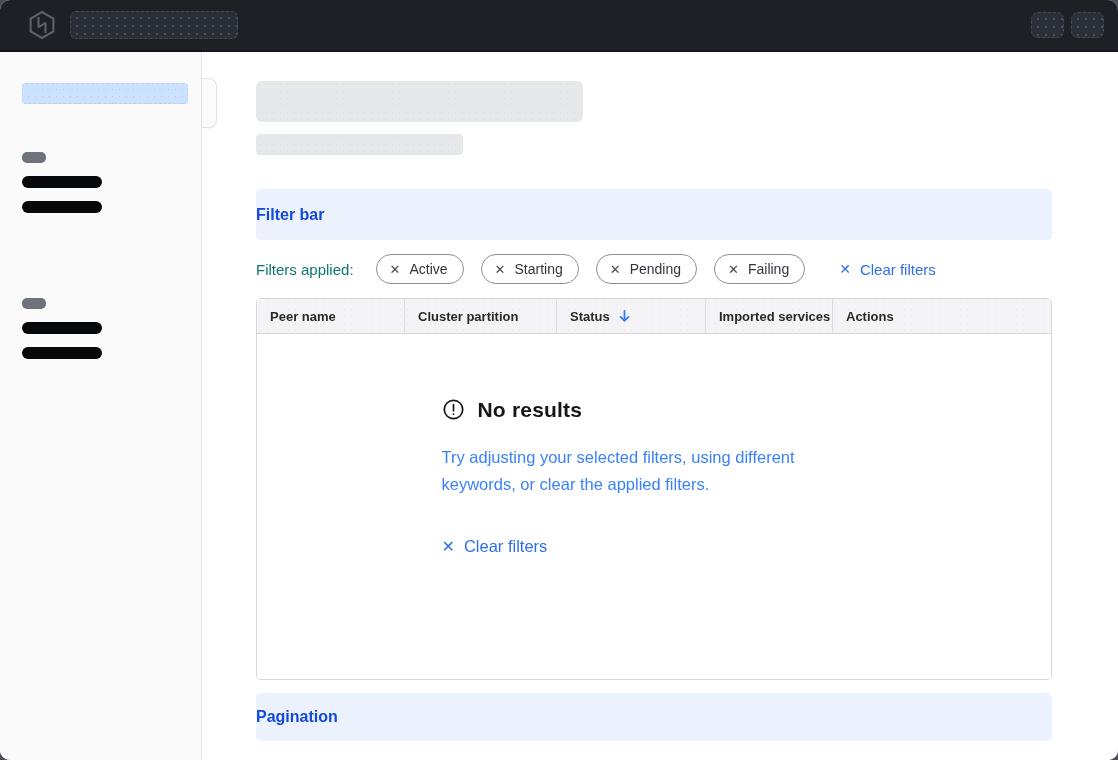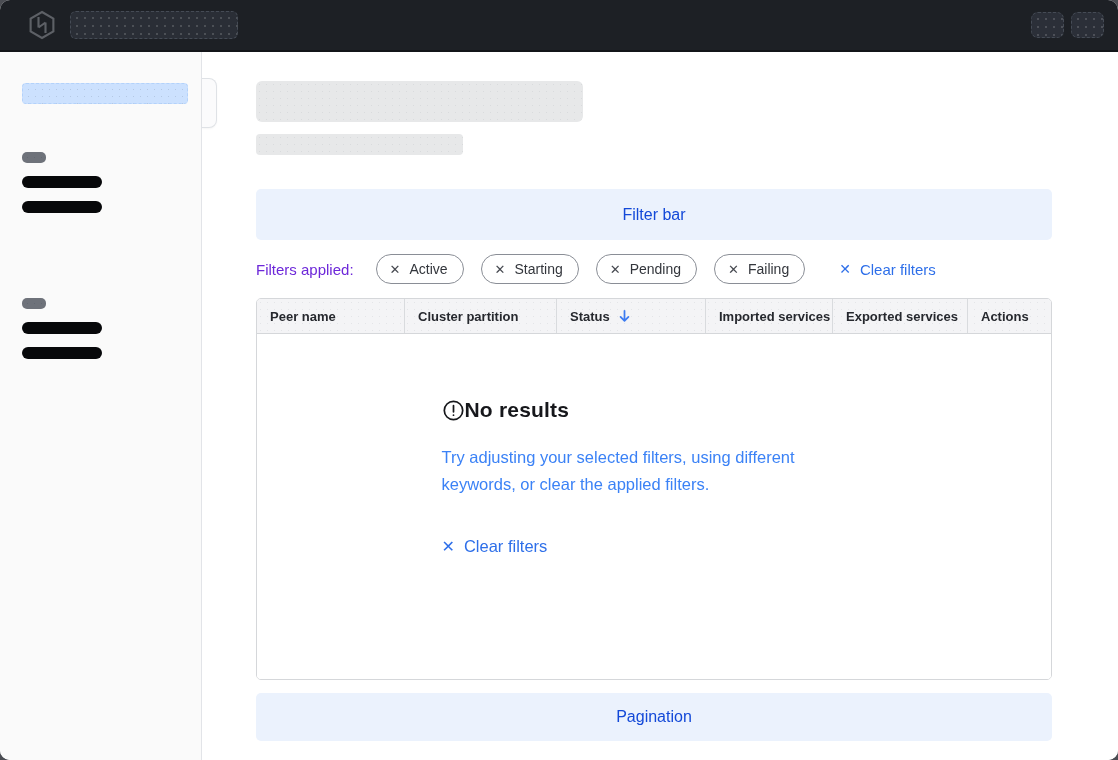--- a/index.html
+++ b/index.html
@@ -116,36 +116,35 @@
   .dots-skel {
     background-image: radial-gradient(rgba(120,125,135,0.12) 0.8px, transparent 0.95px);
     background-size: 7px 7px;
   }
 
   .banner {
     background: #ebf2fd;
     border-radius: 5px;
     display: flex;
     align-items: center;
-    justify-content: center;
     color: #1349d8;
-    font-weight: normal;
+    font-weight: bold;
     font-size: 16px;
   }
   .banner.filter { margin-top: 34px; height: 51px; }
   .banner.pagination { margin-top: 13px; height: 48px; }
 
   
   .filters-row {
     margin-top: 13px;
     height: 32px;
     display: flex;
     align-items: center;
   }
-  .filters-label { font-size: 15px; color: #6d28d9; }
+  .filters-label { font-size: 15px; color: #0f766e; }
   .pills { display: flex; gap: 17px; margin-left: 22px; }
   .pill {
     display: inline-flex;
     align-items: center;
     gap: 9px;
     height: 30px;
     padding: 0 15px 0 13px;
     border: 1px solid #8a8e96;
     border-radius: 15px;
     background: #ffffff;
@@ -207,22 +206,22 @@
     background: #ffffff;
     display: flex;
     justify-content: center;
   }
   .empty-state {
     width: 425px;
     padding-top: 64px;
   }
   .empty-head {
     display: flex;
-    align-items: flex-end;
-    gap: 0;
+    align-items: flex-start;
+    gap: 13px;
   }
   .empty-title {
     font-size: 21px;
     font-weight: bold;
     color: #16171b;
     letter-spacing: 0.2px;
   }
   .empty-desc {
     margin-top: 22px;
     font-size: 16.5px;
@@ -309,23 +308,20 @@
             <span>Status</span>
             <span class="sort-arrow">
               <svg width="13" height="14" viewBox="0 0 14 16" fill="none" stroke="#3c7bf0" stroke-width="2" stroke-linecap="round" stroke-linejoin="round">
                 <path d="M7 2 v11 M2.5 9 L7 13.5 L11.5 9"></path>
               </svg>
             </span>
           </div>
           <div class="th c3">
             <span>Imported services</span>
           </div>
-          <div class="th c4">
-            <span>Exported services</span>
-          </div>
           <div class="th c5">
             <span>Actions</span>
           </div>
         </div>
 
         <div class="tbody">
           <div class="empty-state">
             <div class="empty-head">
               <span style="display:inline-flex;">
                 <svg width="23" height="23" viewBox="0 0 24 24" fill="none" stroke="#16171b" stroke-width="1.8" stroke-linecap="round">

